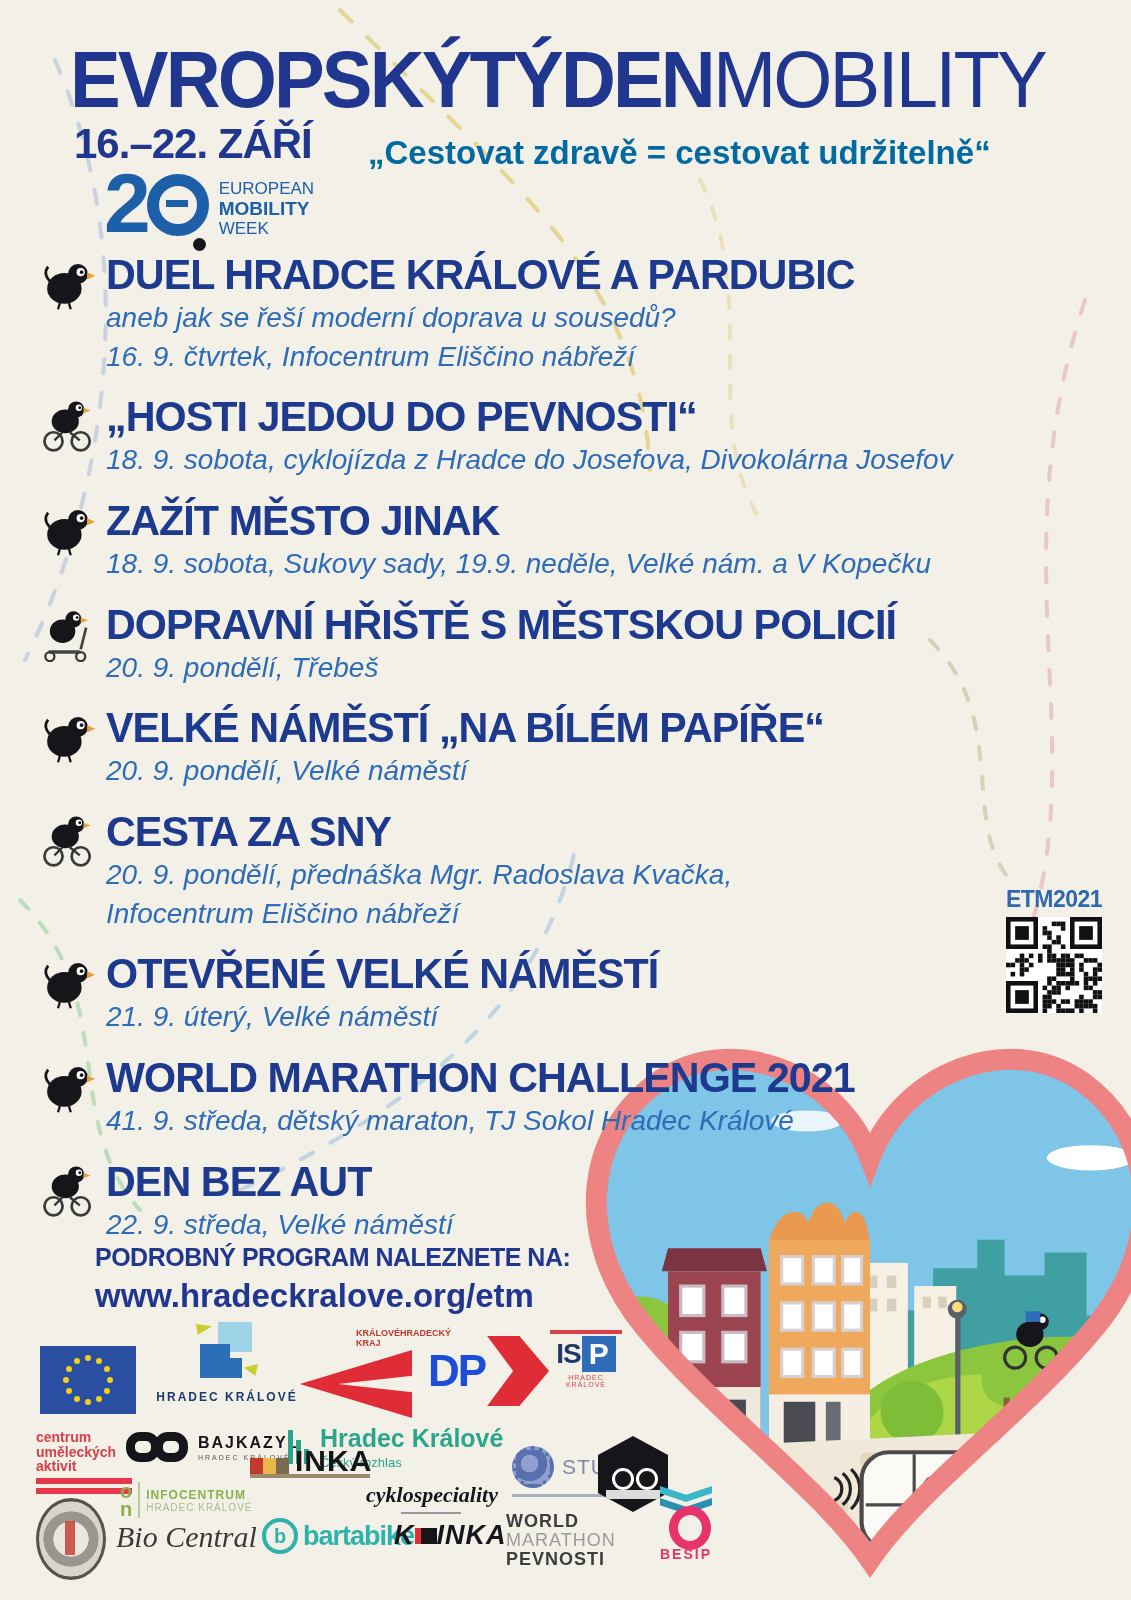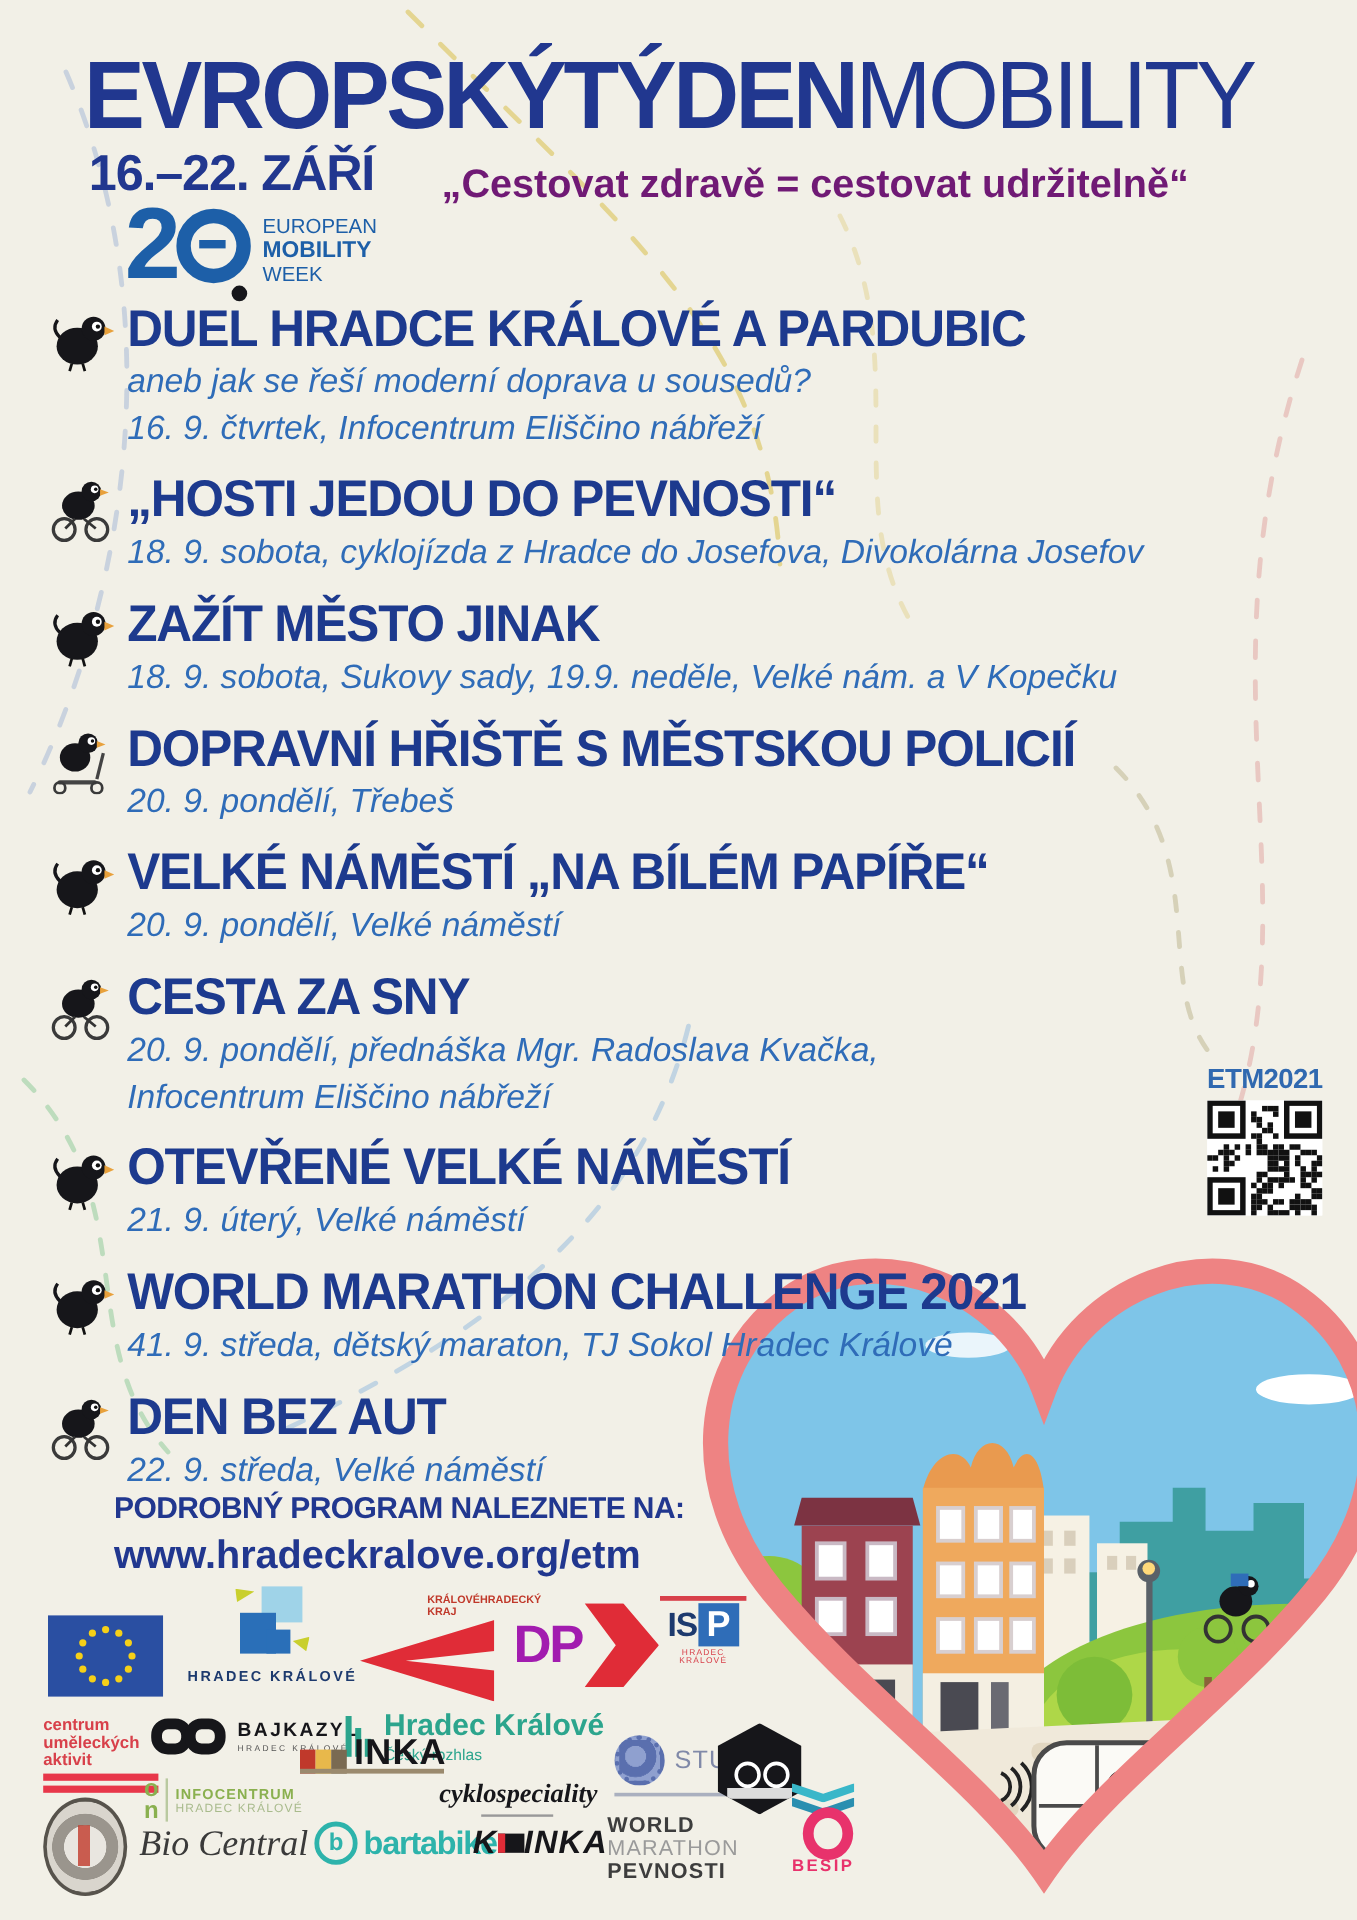--- a/index.html
+++ b/index.html
@@ -5,21 +5,21 @@
   html,body{margin:0;padding:0;background:#888;}
   .poster{position:relative;width:1131px;height:1600px;margin:0 auto;background:#f2f0e7;
     overflow:hidden;font-family:"Liberation Sans",sans-serif;}
   .bg-confetti{position:absolute;inset:0;z-index:0;}
   
   .title{position:absolute;left:70px;top:40px;z-index:2;font-size:80px;line-height:1;
     color:#21378f;letter-spacing:-3px;white-space:nowrap;transform:scaleX(.95);transform-origin:left top;}
   .title .t1{font-weight:600}.title .t2{font-weight:800}.title .t3{font-weight:400}
   .date{position:absolute;left:74px;top:120px;z-index:2;font-size:42px;font-weight:bold;
     color:#21378f;letter-spacing:-1px;}
-  .slogan{position:absolute;left:368px;top:134px;z-index:2;font-size:33px;font-weight:bold;color:#701a75;}
+  .slogan{position:absolute;left:368px;top:134px;z-index:2;font-size:33px;font-weight:bold;color:#0369a1;}
   .emw{position:absolute;left:104px;top:168px;z-index:2;display:flex;align-items:flex-start;color:#1d5fa8;}
   .emw-2{font-size:84px;font-weight:800;line-height:.85;}
   .emw-ring{width:38px;height:38px;border:12px solid #1d5fa8;border-radius:50%;margin:6px 0 0 -4px;position:relative;}
   .emw-ring::after{content:"";position:absolute;left:7px;top:14px;width:22px;height:7px;background:#1d5fa8;}
   .emw-bird{position:absolute;left:34px;top:52px;width:13px;height:13px;background:#16161a;border-radius:50%;}
   .emw-text{margin:12px 0 0 10px;font-size:17px;line-height:1.1;}
   .emw-text .b{font-weight:800;font-size:19px;}
   
   .events{position:absolute;left:38px;top:252px;width:1030px;z-index:2;}
   .event{display:flex;margin-bottom:20px;}
@@ -48,21 +48,21 @@
   .hk-sq2{position:absolute;left:8px;top:22px;width:30px;height:34px;background:#2a6fb8;}
   .hk-sq2::after{content:"";position:absolute;left:22px;top:14px;width:20px;height:20px;background:#2a6fb8;}
   .hk-flag1{position:absolute;left:4px;top:2px;width:16px;height:11px;background:#c9cf2d;clip-path:polygon(0 0,100% 20%,10% 100%);}
   .hk-flag2{position:absolute;left:52px;top:42px;width:14px;height:12px;background:#c9cf2d;clip-path:polygon(0 30%,100% 0,80% 100%);}
   .hk-cap{margin-top:6px;font-size:12px;font-weight:bold;color:#1d3a6e;letter-spacing:2px;}
   .lg-kraj{left:300px;top:1328px;width:140px;}
   .kraj-cap{position:absolute;left:56px;top:0;font-size:9px;font-weight:bold;color:#c0392b;line-height:1.15;}
   .kraj-arrow{position:absolute;left:0;top:22px;width:112px;height:68px;background:#e02c37;
     clip-path:polygon(100% 0,100% 38%,34% 50%,100% 62%,100% 100%,0 50%);}
   .lg-dp{left:428px;top:1336px;display:flex;align-items:center;}
-  .dp-text{font-size:44px;font-weight:800;color:#a21caf;letter-spacing:-2px;}
+  .dp-text{font-size:44px;font-weight:800;color:#1d4ed8;letter-spacing:-2px;}
   .dp-chev{width:62px;height:70px;margin-left:2px;background:#e02c37;
     clip-path:polygon(0 0,52% 0,100% 50%,52% 100%,0 100%,42% 50%);}
   .lg-isp{left:550px;top:1330px;width:72px;text-align:center;}
   .isp-bar{height:4px;background:#d8404a;margin-bottom:2px;}
   .isp-row{display:flex;justify-content:center;align-items:center;}
   .isp-is{font-size:28px;font-weight:800;color:#1d3a6e;letter-spacing:-1px;}
   .isp-p{font-size:30px;font-weight:800;color:#fff;background:#2f6db8;padding:1px 7px;margin-left:1px;}
   .isp-cap{font-size:7px;color:#d8404a;margin-top:2px;letter-spacing:1px;}
   .lg-cua{left:36px;top:1430px;width:96px;}
   .cua-txt{font-size:14px;font-weight:bold;color:#d8404a;line-height:1.05;}

